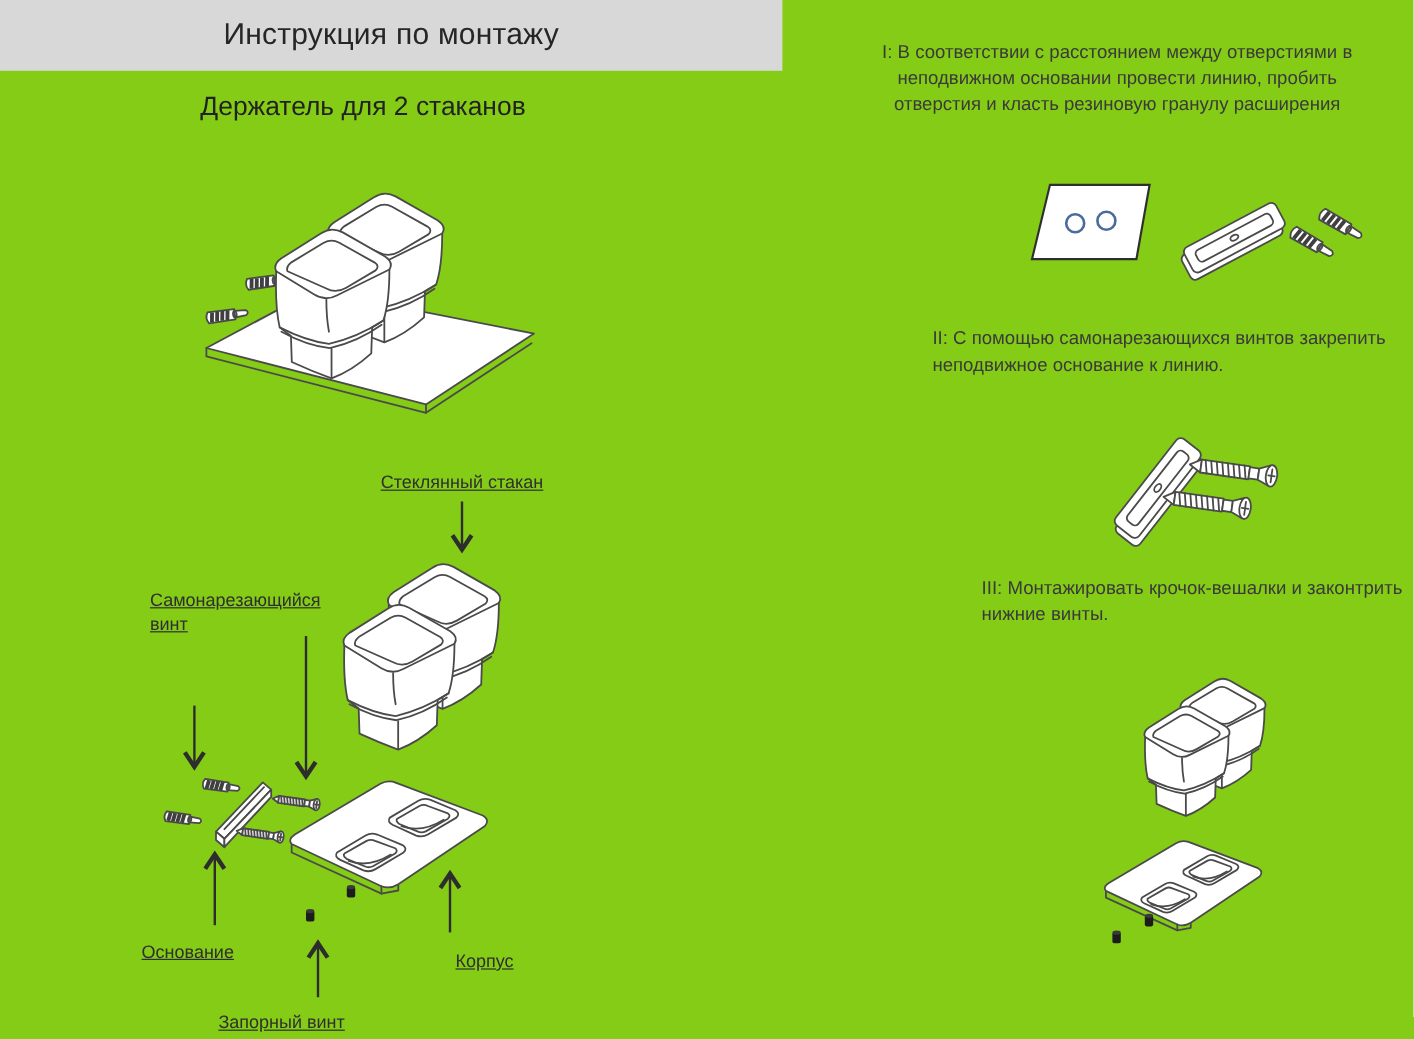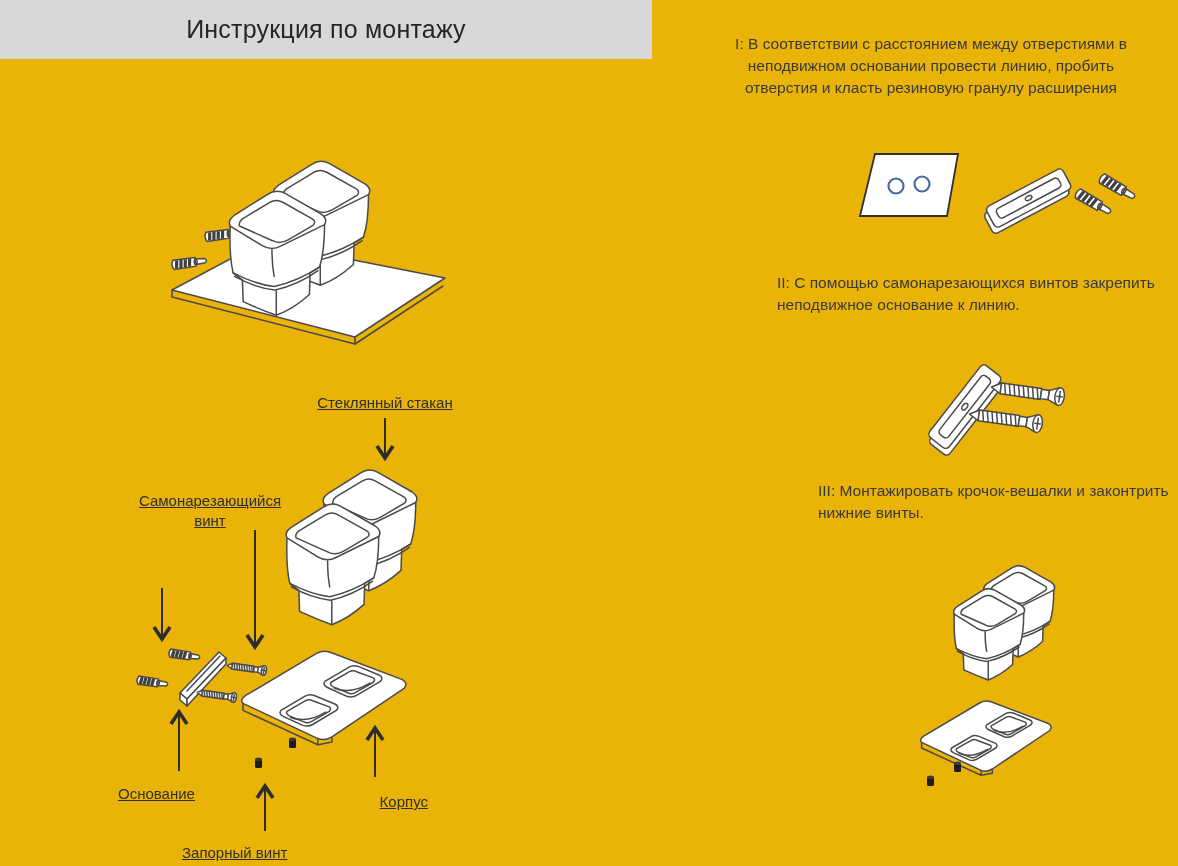--- a/index.html
+++ b/index.html
@@ -1,17 +1,17 @@
 <!DOCTYPE html>
 <html><head>
 <meta charset="utf-8">
 <style>
   html,body{margin:0;padding:0;background:#ffffff;}
   body{font-family:"Liberation Sans", sans-serif;color:#383838;}
-  #page{position:relative;width:1178px;height:866px;background:#eab308;overflow:hidden;}
+  #page{position:relative;width:1178px;height:866px;background:#84cc16;overflow:hidden;}
   .abs{position:absolute;}
   #header-bar{left:0;top:0;width:652px;height:59px;background:#d8d8d8;
     display:flex;align-items:center;justify-content:center;}
   #page-title{font-size:25px;color:#262626;letter-spacing:.2px;}
   #subtitle{left:55px;top:76px;width:495px;text-align:center;font-size:22px;color:#222;}
   .step-text{font-size:15.5px;line-height:22px;color:#3a3a3a;}
   .lbl{font-size:15px;color:#2f2f2f;line-height:20px;text-decoration:underline;}
   svg{display:block;}
   svg *{vector-effect:non-scaling-stroke;}
   .art{stroke:#4a4a4a;stroke-width:1.5;fill:none;stroke-linecap:round;stroke-linejoin:round;}
@@ -92,20 +92,21 @@
         <rect x="0" y="2" width="7" height="9" rx="1.5" fill="#1c1c1c"></rect>
         <ellipse cx="3.5" cy="2.2" rx="3.5" ry="1.8" fill="#3a3a3a"></ellipse>
       </g>
     </defs>
   </svg>
 
   <div id="header-bar" class="abs">
     <span id="page-title">Инструкция по монтажу</span>
   </div>
 
+  <div id="subtitle" class="abs">Держатель для 2 стаканов</div>
 
   <svg class="abs" style="left:140px;top:130px" width="330" height="235" viewBox="0 0 330 235">
     <use href="#sym-plug" transform="translate(62,101) rotate(-8) scale(0.62)"></use>
     <use href="#sym-plug" transform="translate(29,129) rotate(-8) scale(0.62)"></use>
     <path class="artw" d="M 32,160 L 122,112 L 305,148 L 215,207 Z"></path>
     <path class="art" d="M 32,160 L 32,167 L 215,214 L 215,207"></path>
     <path class="art" d="M 215,214 L 303,156"></path>
     <use href="#sym-cup" transform="translate(127,25) scale(0.72)"></use>
     <use href="#sym-cup" transform="translate(83,55) scale(0.72)"></use>
   </svg>
@@ -128,21 +129,21 @@
     <use href="#sym-screw" transform="translate(168,299) rotate(8) scale(0.42)"></use>
     <use href="#sym-tray" transform="translate(206,252) scale(0.88)"></use>
     <use href="#sym-blackscrew" transform="translate(259,349)"></use>
     <use href="#sym-blackscrew" transform="translate(225,369)"></use>
     <line class="arrow" x1="149" y1="383" x2="149" y2="324" marker-end="url(#arr)"></line>
     <line class="arrow" x1="235" y1="443" x2="235" y2="398" marker-end="url(#arr)"></line>
     <line class="arrow" x1="345" y1="389" x2="345" y2="340" marker-end="url(#arr)"></line>
   </svg>
 
   <div class="abs lbl" style="left:285px;top:393px;width:200px;text-align:center">Стеклянный стакан</div>
-  <div class="abs lbl" style="left:125px;top:491px;width:170px;text-align:center">Самонарезающийся винт</div>
+  <div class="abs lbl" style="left:125px;top:491px;width:170px;text-align:left">Самонарезающийся винт</div>
   <div class="abs lbl" style="left:118px;top:784px;width:120px;text-align:left">Основание</div>
   <div class="abs lbl" style="left:182px;top:843px;width:160px;">Запорный винт</div>
   <div class="abs lbl" style="left:328px;top:792px;width:100px;text-align:right">Корпус</div>
 
   <div class="abs step-text" style="left:730px;top:33px;width:402px;text-align:center">I: В соответствии с расстоянием между отверстиями в неподвижном основании провести линию, пробить отверстия и класть резиновую гранулу расширения</div>
 
   <svg class="abs" style="left:845px;top:140px" width="325" height="100" viewBox="0 0 325 100">
     <polygon points="30,14 113,14 102,76 15,76" fill="#ffffff" stroke="#2f2f2f" stroke-width="1.8"></polygon>
     <circle cx="51" cy="46" r="7.5" fill="none" stroke="#4a6b9c" stroke-width="2.2"></circle>
     <circle cx="77" cy="44" r="7.5" fill="none" stroke="#4a6b9c" stroke-width="2.2"></circle>

